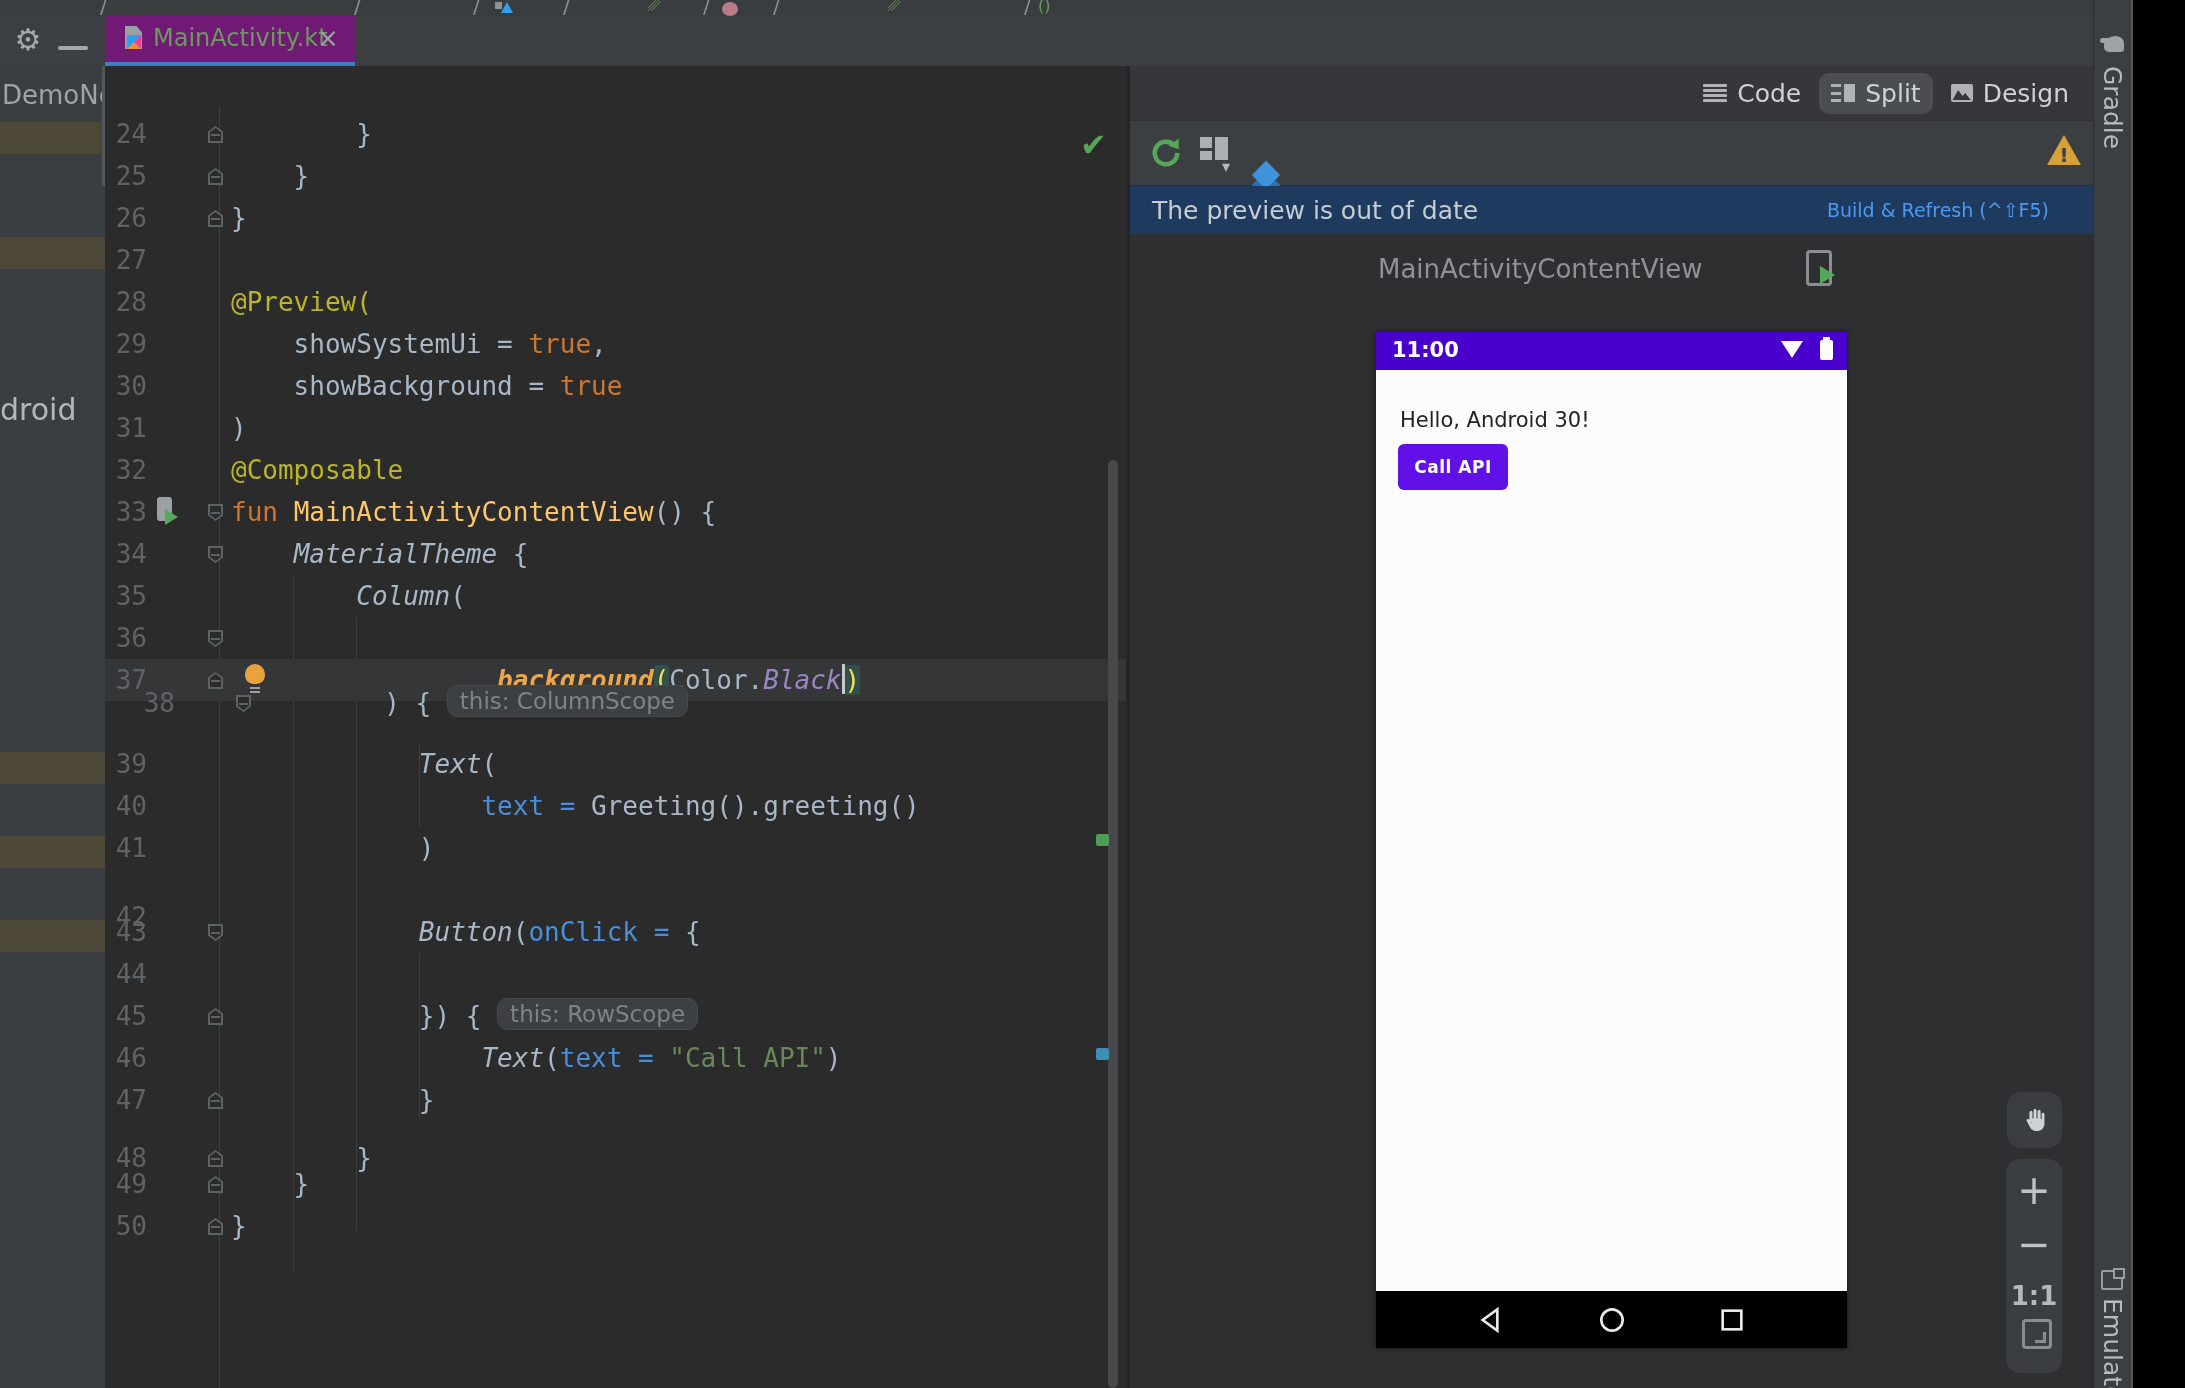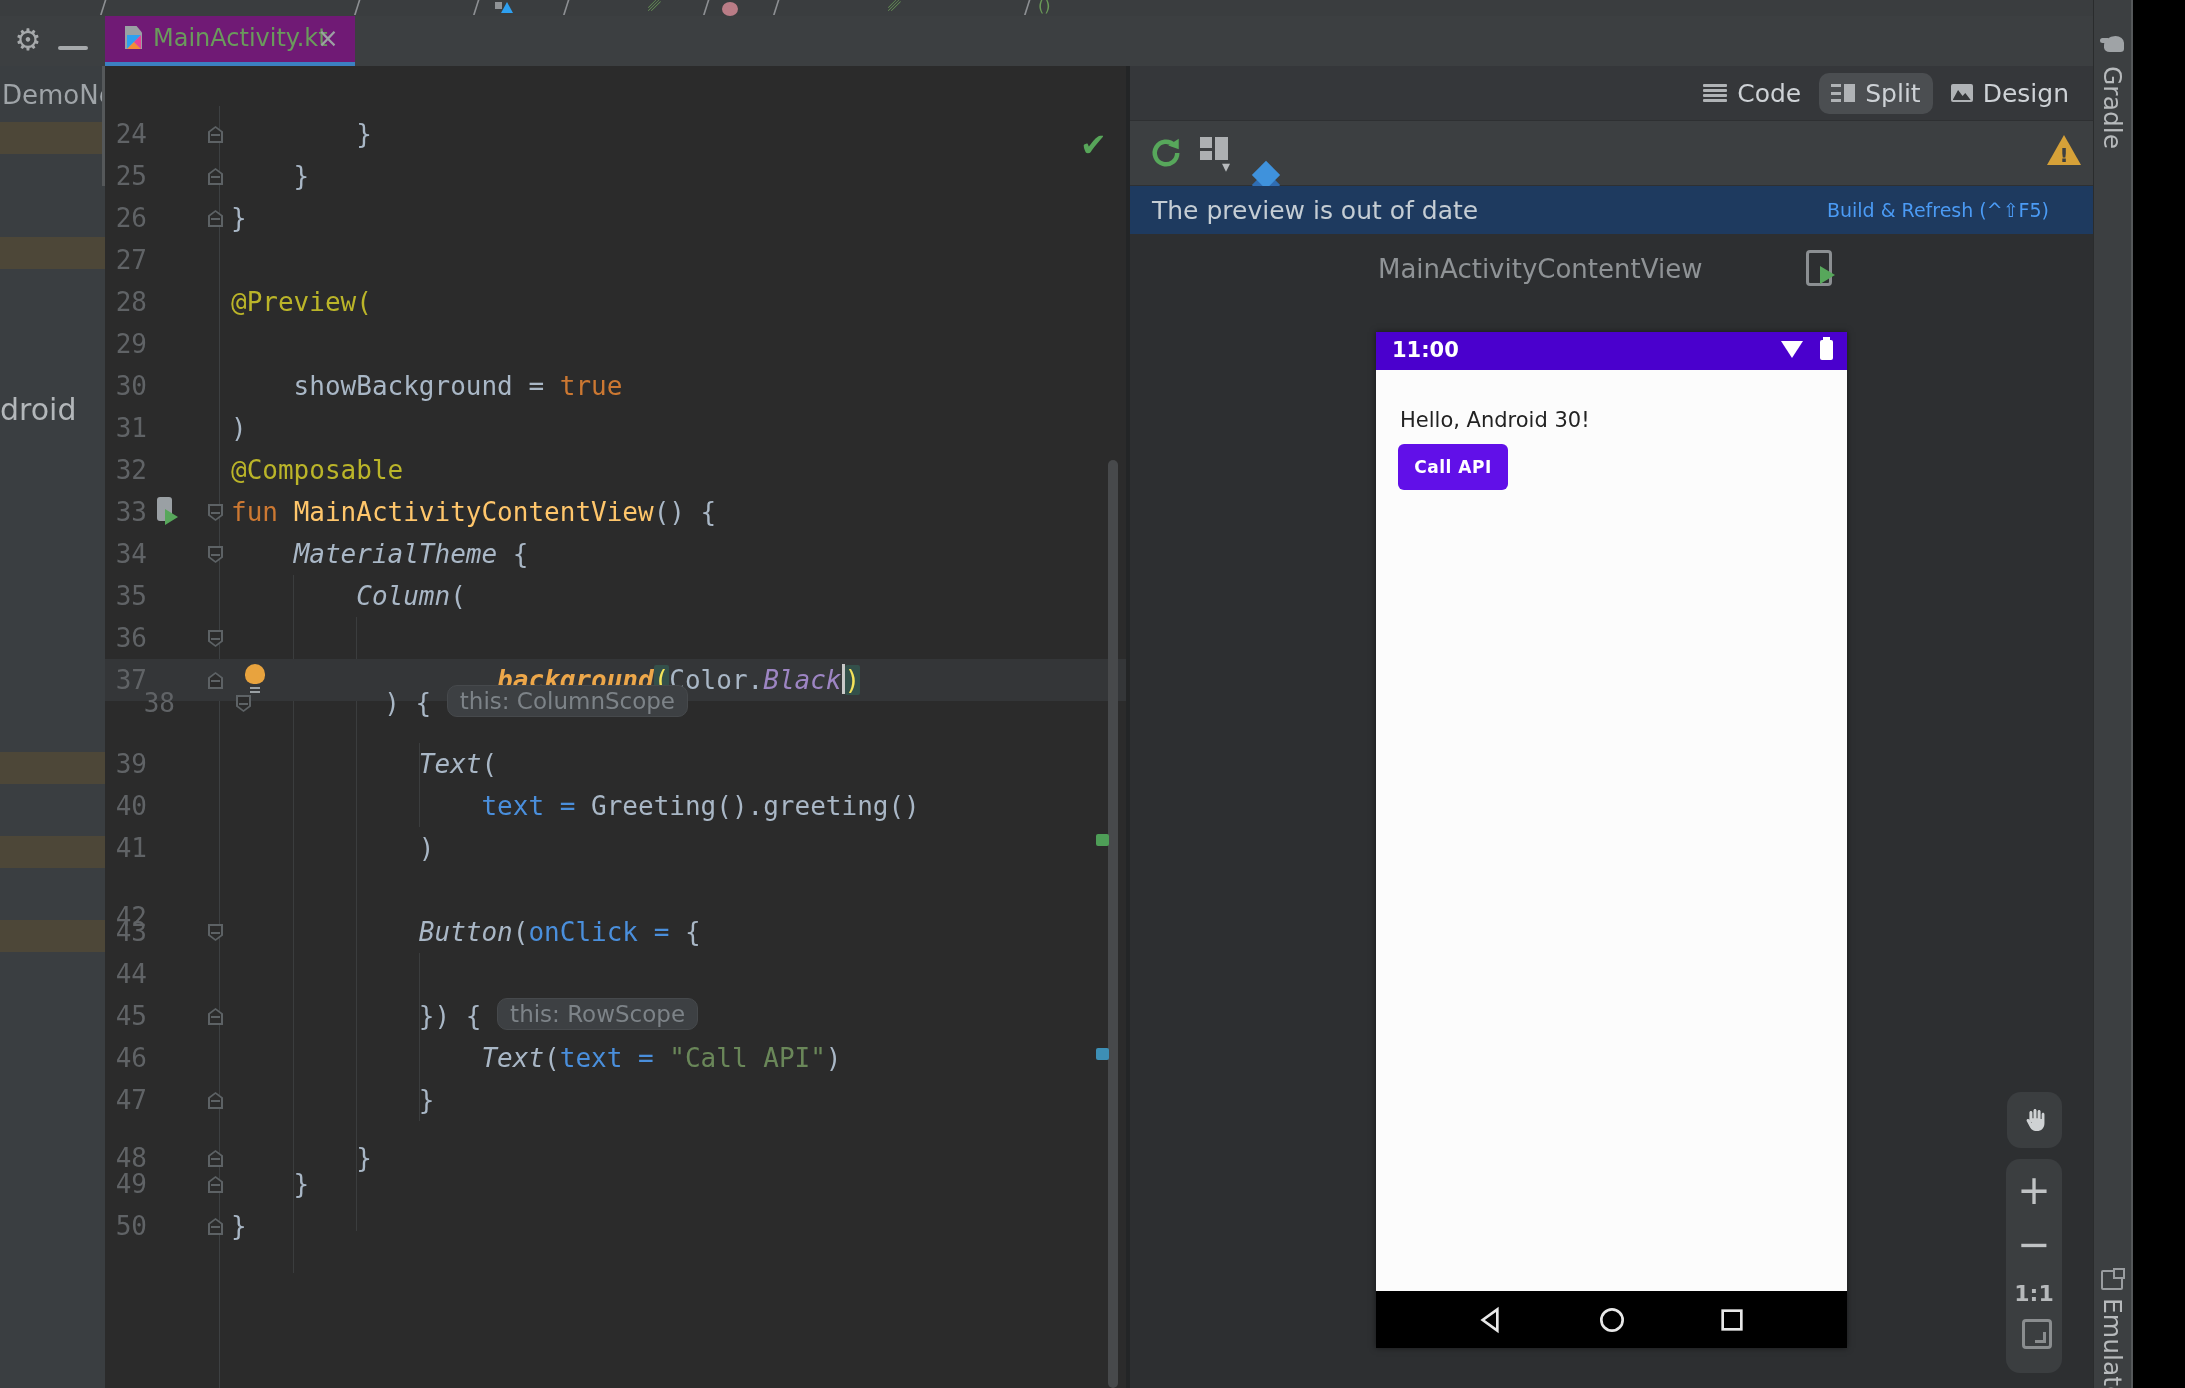--- a/index.html
+++ b/index.html
@@ -121,21 +121,21 @@
      color:#fff;font-size:17px;font-weight:bold;letter-spacing:.5px;text-align:center;line-height:46px;}
   #ph-nav{position:absolute;left:0;top:959px;width:471px;height:57px;background:#000;}
   .nav-svg{position:absolute;top:13px;}
   
   #hand-btn{position:absolute;left:877px;top:858px;width:55px;height:56px;background:#3b3e40;border-radius:14px;}
   #hand-btn svg{position:absolute;left:14px;top:13px;}
   #zoom-group{position:absolute;left:876px;top:925px;width:56px;height:214px;background:#3b3e40;border-radius:14px;}
   .zg-item{position:absolute;left:0;width:56px;text-align:center;color:#c0c3c5;}
   #zg-plus{top:8px;font-size:40px;}
   #zg-minus{top:62px;font-size:40px;}
-  #zg-ratio{top:122px;font-size:22px;font-weight:bold;color:#b6b9bb;}
+  #zg-ratio{top:122px;font-size:26px;font-weight:bold;color:#b6b9bb;}
   #zg-fit{top:160px;left:16px;width:24px;height:24px;border:3px solid #8a8d8f;border-radius:4px;}
   #zg-fit i{position:absolute;right:3px;bottom:3px;width:8px;height:8px;border-right:3px solid #8a8d8f;border-bottom:3px solid #8a8d8f;}
   
   #right-strip{left:2093px;top:0;width:40px;height:1388px;background:#3c3f41;border-left:1px solid #2a2c2d;border-right:2px solid #55585a;box-sizing:border-box;}
   .vlabel{position:absolute;left:4px;writing-mode:vertical-rl;color:#b7babc;font-size:25px;white-space:nowrap;}
   #gradle-ico{position:absolute;left:6px;top:34px;width:26px;height:20px;}
   #gradle-ico .body{position:absolute;left:4px;top:2px;width:20px;height:16px;background:#9fa3a6;border-radius:60% 45% 20% 30%;}
   #gradle-ico .trunk{position:absolute;left:0px;top:4px;width:8px;height:5px;background:#9fa3a6;border-radius:4px 0 0 4px;}
   #emu-ico{position:absolute;left:7px;top:1268px;width:24px;height:20px;}
   #emu-ico .scr{position:absolute;left:0;top:2px;width:18px;height:16px;border:2px solid #9a9da0;border-radius:2px;}
@@ -226,20 +226,21 @@
       <div class="code-row" style="top: 173px;">
         <span class="lnum">27</span>
         <span class="codeline"></span>
       </div>
       <div class="code-row" style="top: 215px;">
         <span class="lnum">28</span>
         <span class="codeline"><span class="s-a">@Preview(</span></span>
       </div>
       <div class="code-row" style="top: 257px;">
         <span class="lnum">29</span>
+        <span class="codeline"><span class="s-d">    showSystemUi = </span><span class="s-k">true</span><span class="s-d">,</span></span>
       </div>
       <div class="code-row" style="top: 299px;">
         <span class="lnum">30</span>
         <span class="codeline"><span class="s-d">    showBackground = </span><span class="s-k">true</span></span>
       </div>
       <div class="code-row" style="top: 341px;">
         <span class="lnum">31</span>
         <span class="codeline"><span class="s-d">)</span></span>
       </div>
       <div class="code-row" style="top: 383px;">

